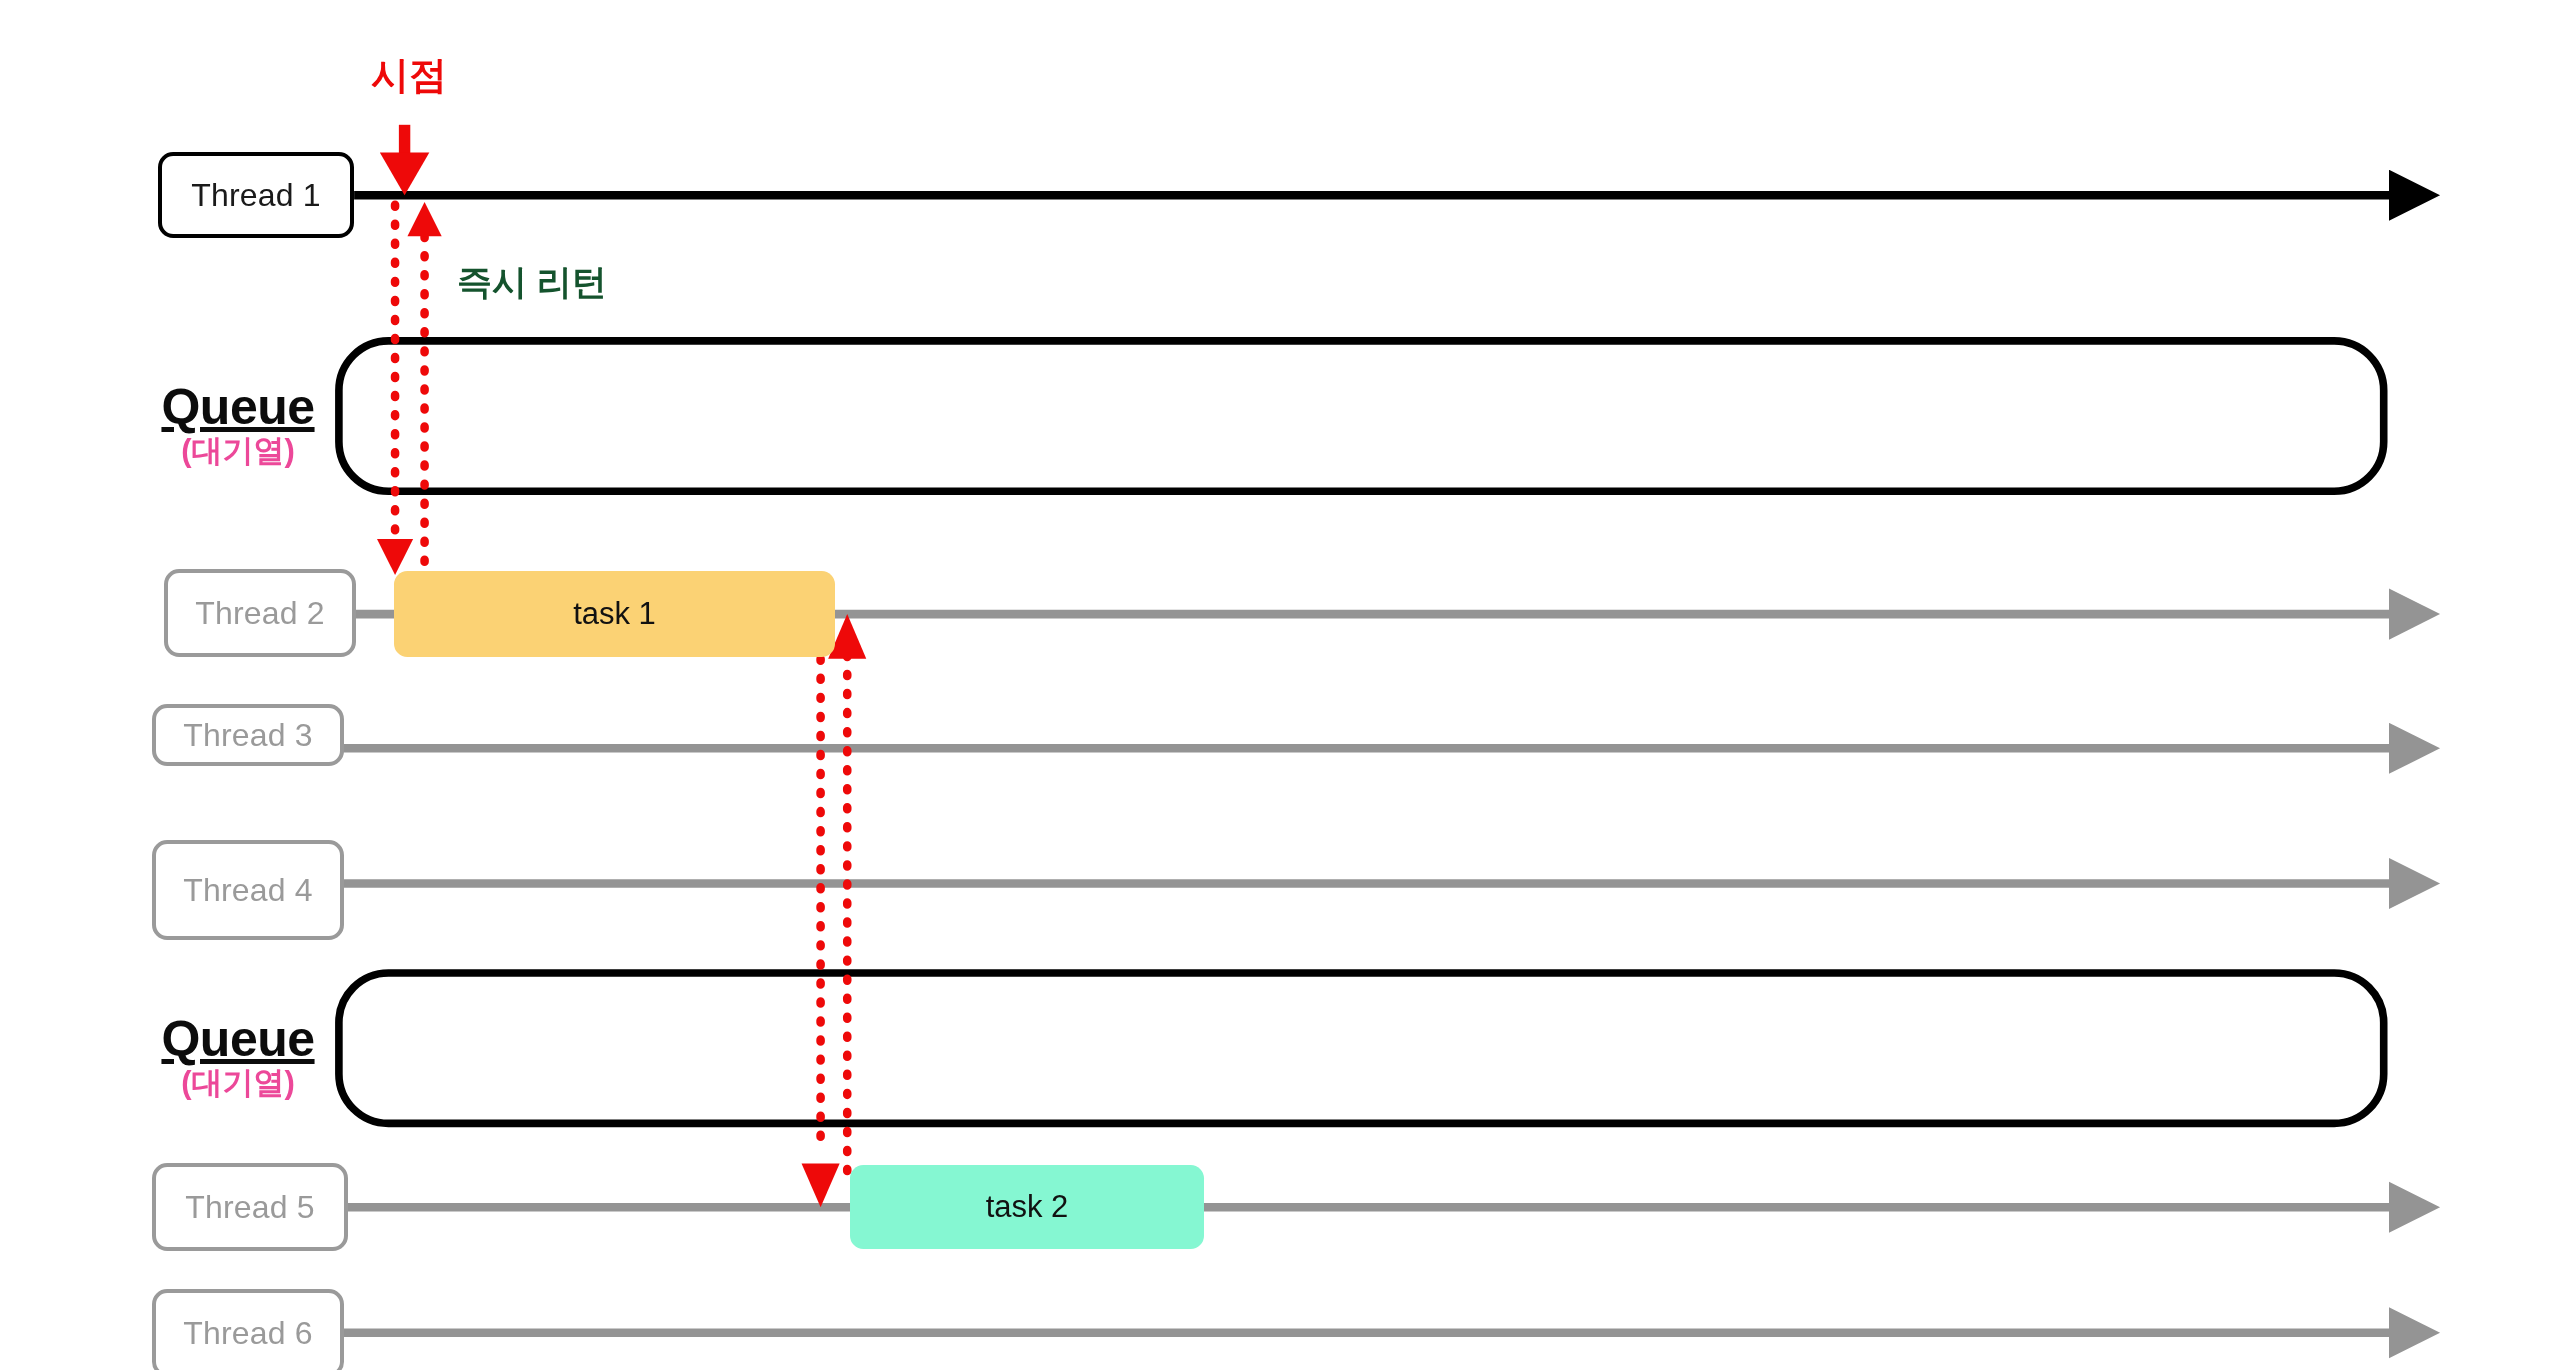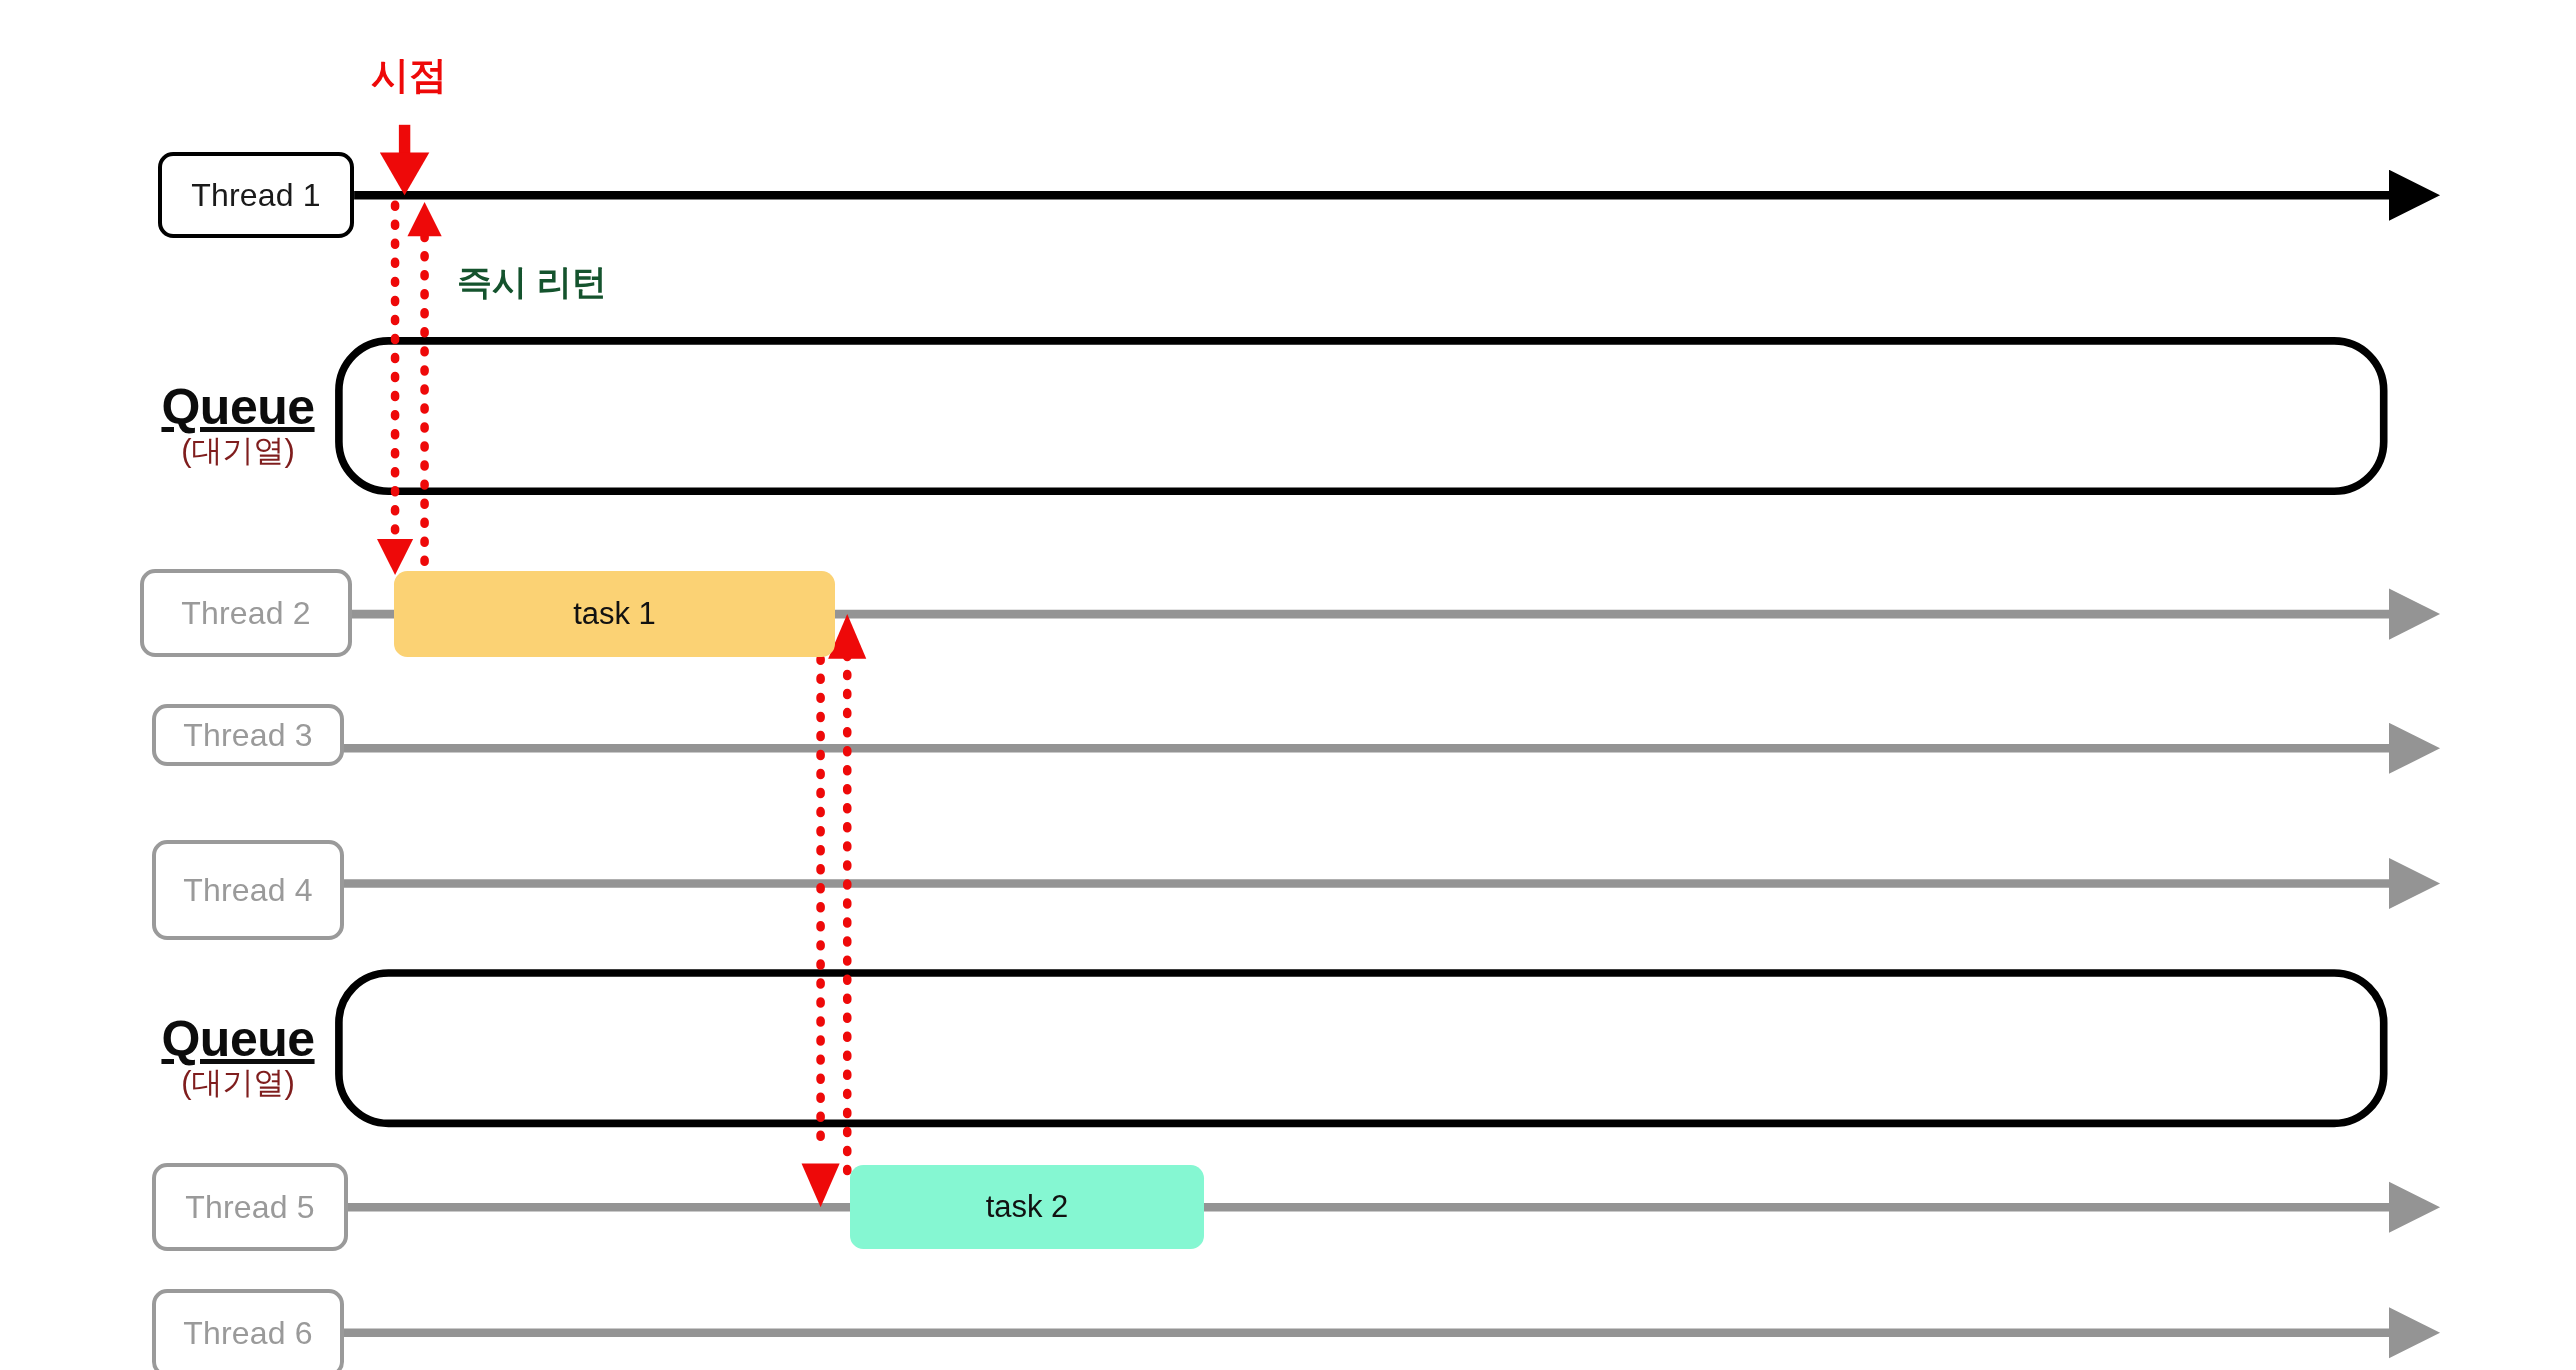--- a/index.html
+++ b/index.html
@@ -70,22 +70,22 @@
     display: block;
     font-size: 50px;
     font-weight: 700;
     color: #0c0c0c;
     letter-spacing: -0.5px;
     text-decoration: underline;
   }
   .queue-caption .q-sub {
     display: block;
     font-size: 31px;
-    font-weight: 400;
-    color: #7f1d1d;
+    font-weight: 700;
+    color: #ec4899;
     margin-top: 1.9px;
   }
   .annot {
     position: absolute;
     font-weight: 700;
     white-space: nowrap;
   }
   #annot-sijeom {
     font-size: 38px;
     color: #EE0909;
@@ -134,21 +134,21 @@
     <path d="M890,645 L870,692 L910,692 Z" fill="#EE0909"></path>
 
     <line x1="862" y1="652" x2="862" y2="1202" stroke="#EE0909" stroke-width="9" stroke-dasharray="2 18" stroke-linecap="round"></line>
     <path d="M862,1268 L842,1222 L882,1222 Z" fill="#EE0909"></path>
   </svg>
 
   <div class="thread-box primary" style="left:158px; top:152px; width:196px; height:86px;">
     <span class="thread-label">Thread 1</span>
   </div>
 
-  <div class="thread-box muted" style="left:140px; top:569px; width:212px; height:88px;">
+  <div class="thread-box muted" style="left:164px; top:569px; width:192px; height:88px;">
     <span class="thread-label">Thread 2</span>
   </div>
 
   <div class="thread-box muted" style="left:152px; top:704px; width:192px; height:62px;">
     <span class="thread-label">Thread 3</span>
   </div>
 
   <div class="thread-box muted" style="left:152px; top:840px; width:192px; height:100px;">
     <span class="thread-label">Thread 4</span>
   </div>

